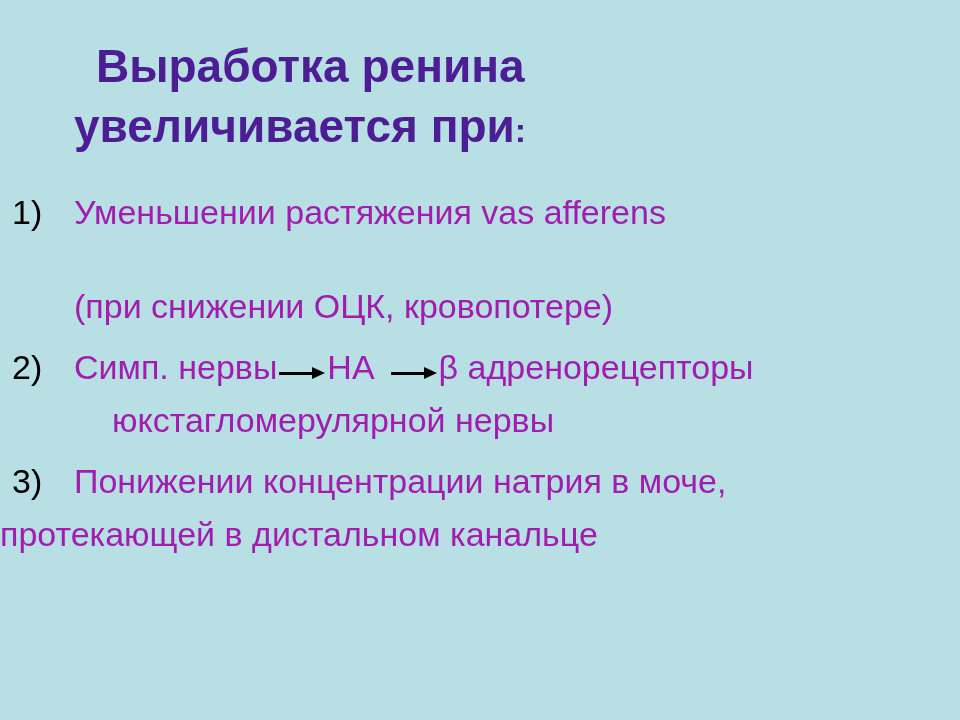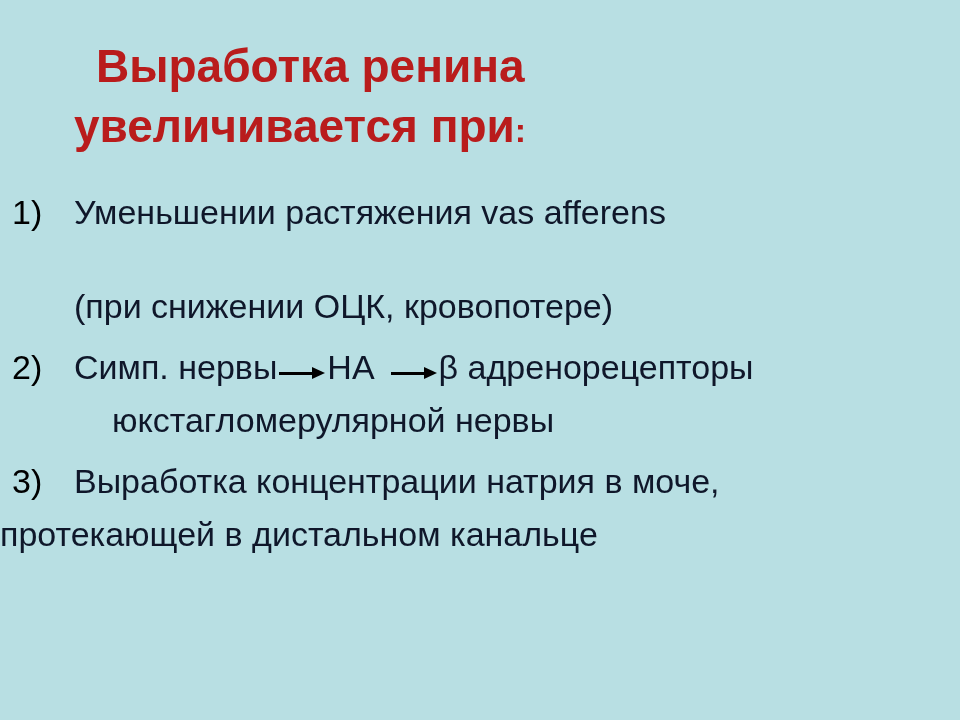--- a/index.html
+++ b/index.html
@@ -25,21 +25,21 @@
   
   #title-block {
     position: absolute;
     left: 0;
     top: 36px;
     width: 960px;
     text-align: left;
   }
 
   .title-line {
-    color: #b91c1c;
+    color: #4c1d95;
     font-weight: bold;
     font-size: 46px;
     line-height: 60px;
     letter-spacing: 0px;
     white-space: nowrap;
   }
 
   #title-line-1 {
     padding-left: 96px;
   }
@@ -75,21 +75,21 @@
     left: 12px;
     top: 0;
     width: 54px;
     text-align: left;
     color: #000000;
     font-size: 34px;
     line-height: 53px;
   }
 
   .item-line {
-    color: #0f172a;
+    color: #a21caf;
     font-size: 34px;
     line-height: 53px;
     white-space: nowrap;
   }
 
   .line-main    { padding-left: 74px; }
   .line-cont-1  { padding-left: 74px; margin-top: 41px; }
   .line-cont-2  { padding-left: 112px; }
   .line-cont-3  { }
 
@@ -148,18 +148,18 @@
     <div class="list-item">
       <span class="item-number">2)</span>
       <div class="item-line line-main"><span>Симп. нервы</span><span class="arrow"><span class="shaft"></span><span class="head"></span></span><span>НА</span><span class="spacer-wide"></span><span class="arrow"><span class="shaft"></span><span class="head"></span></span><span>β адренорецепторы</span></div>
       <div class="item-line line-cont-2">юкстагломерулярной нервы</div>
     </div>
 
     <div class="gap-small"></div>
 
     <div class="list-item">
       <span class="item-number">3)</span>
-      <div class="item-line line-main"> Выработка концентрации натрия в моче,</div>
+      <div class="item-line line-main"> Понижении концентрации натрия в моче,</div>
       <div class="item-line line-cont-3">протекающей в дистальном канальце</div>
     </div>
 
   </div>
 </div>
 
 </body></html>

